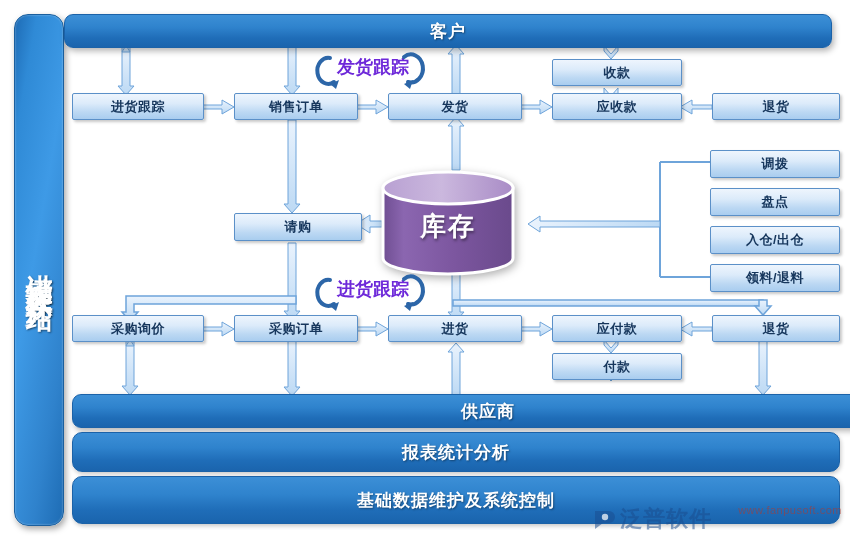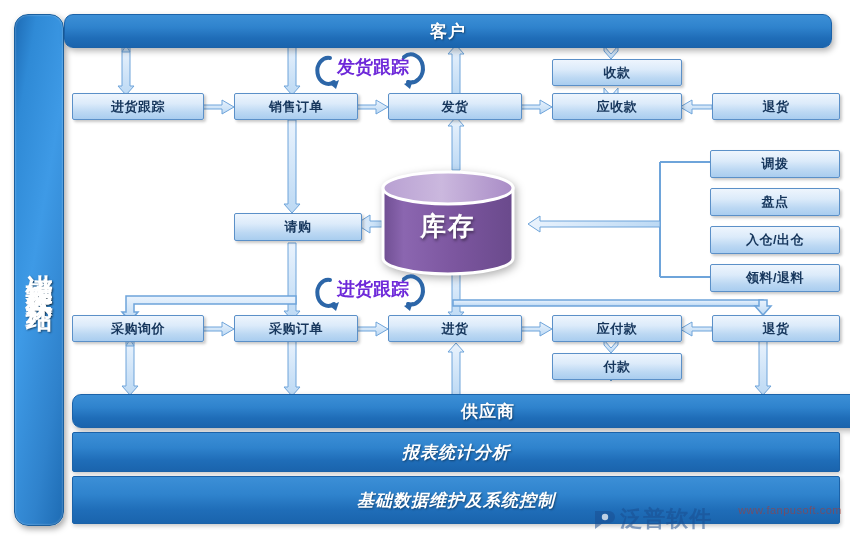--- a/index.html
+++ b/index.html
@@ -36,21 +36,21 @@
     position:absolute;
     background:linear-gradient(180deg,#3c8fd6 0%,#2f83cd 38%,#1f6db8 72%,#1a64ad 100%);
     border:1px solid #1b62a8;
     color:#ffffff;
     font-size:17px;font-weight:bold;
     display:flex;align-items:center;justify-content:center;
     text-shadow:1px 1px 2px rgba(0,0,0,.4);
     letter-spacing:1px;
   }
   .banner.rounded{border-radius:9px;box-shadow:2px 3px 6px rgba(0,0,0,.3);}
-  .banner.flat{border-radius:2px;box-shadow:1px 2px 4px rgba(0,0,0,.22);font-style:italic;}
+  .banner.flat{border-radius:10px;box-shadow:1px 2px 4px rgba(0,0,0,.22);}
 
   
   .node{
     position:absolute;
     background:linear-gradient(180deg,#eef5fd 0%,#dcebfa 38%,#bcd8f3 72%,#a9cdef 100%);
     border:1px solid #5b90c8;
     border-radius:2px;
     color:#16365c;
     font-size:13px;font-weight:bold;
     display:flex;align-items:center;justify-content:center;

